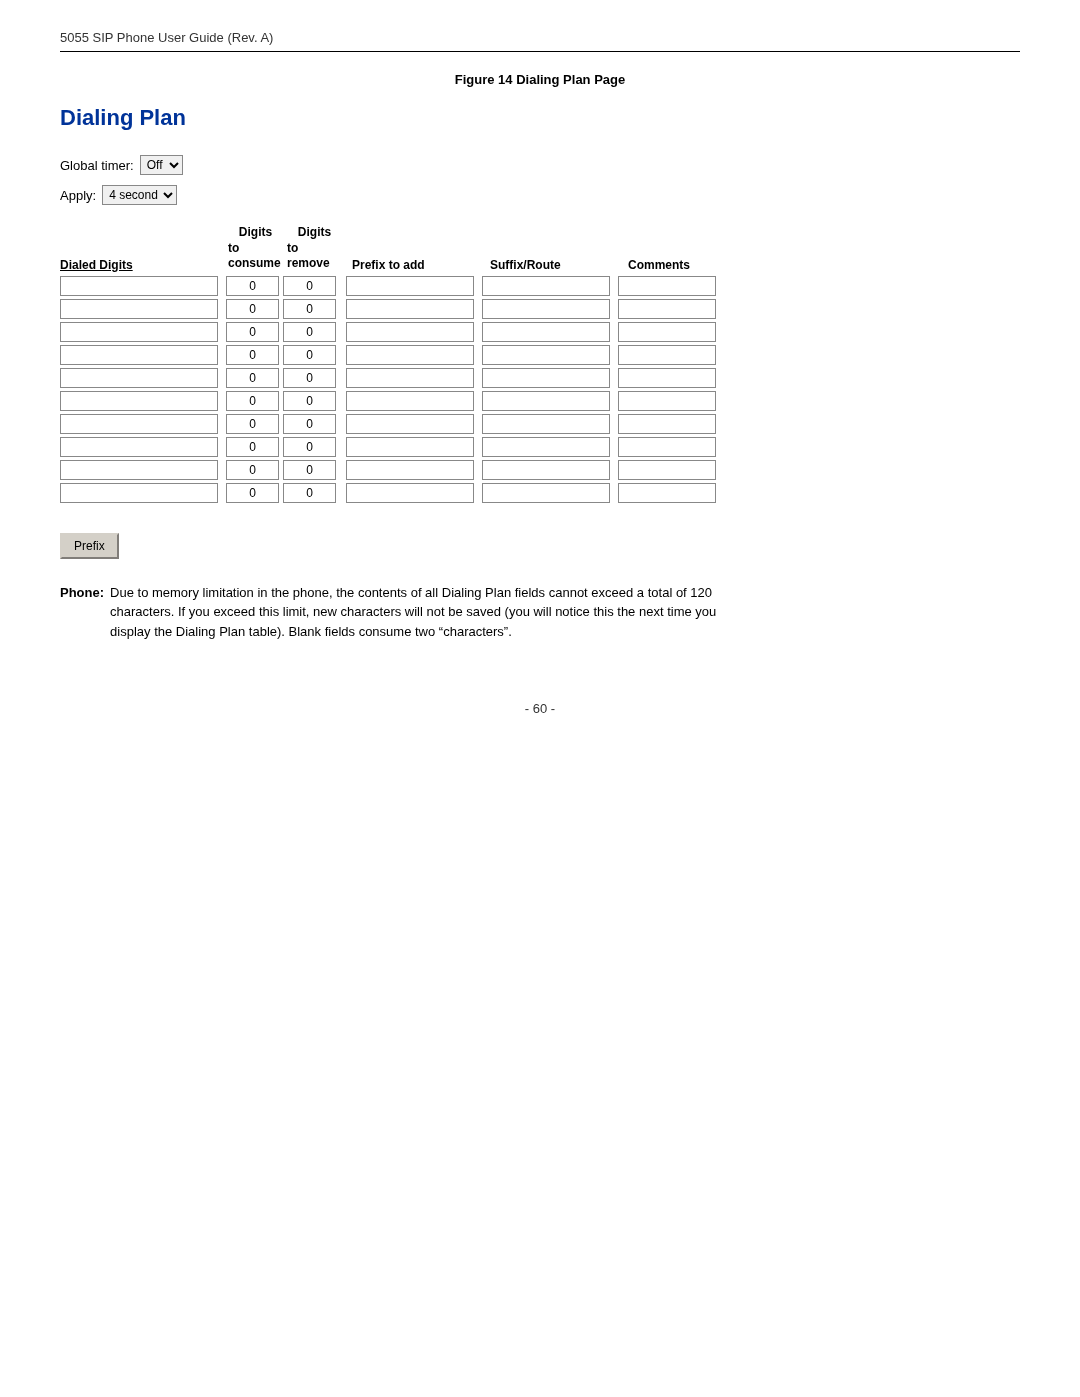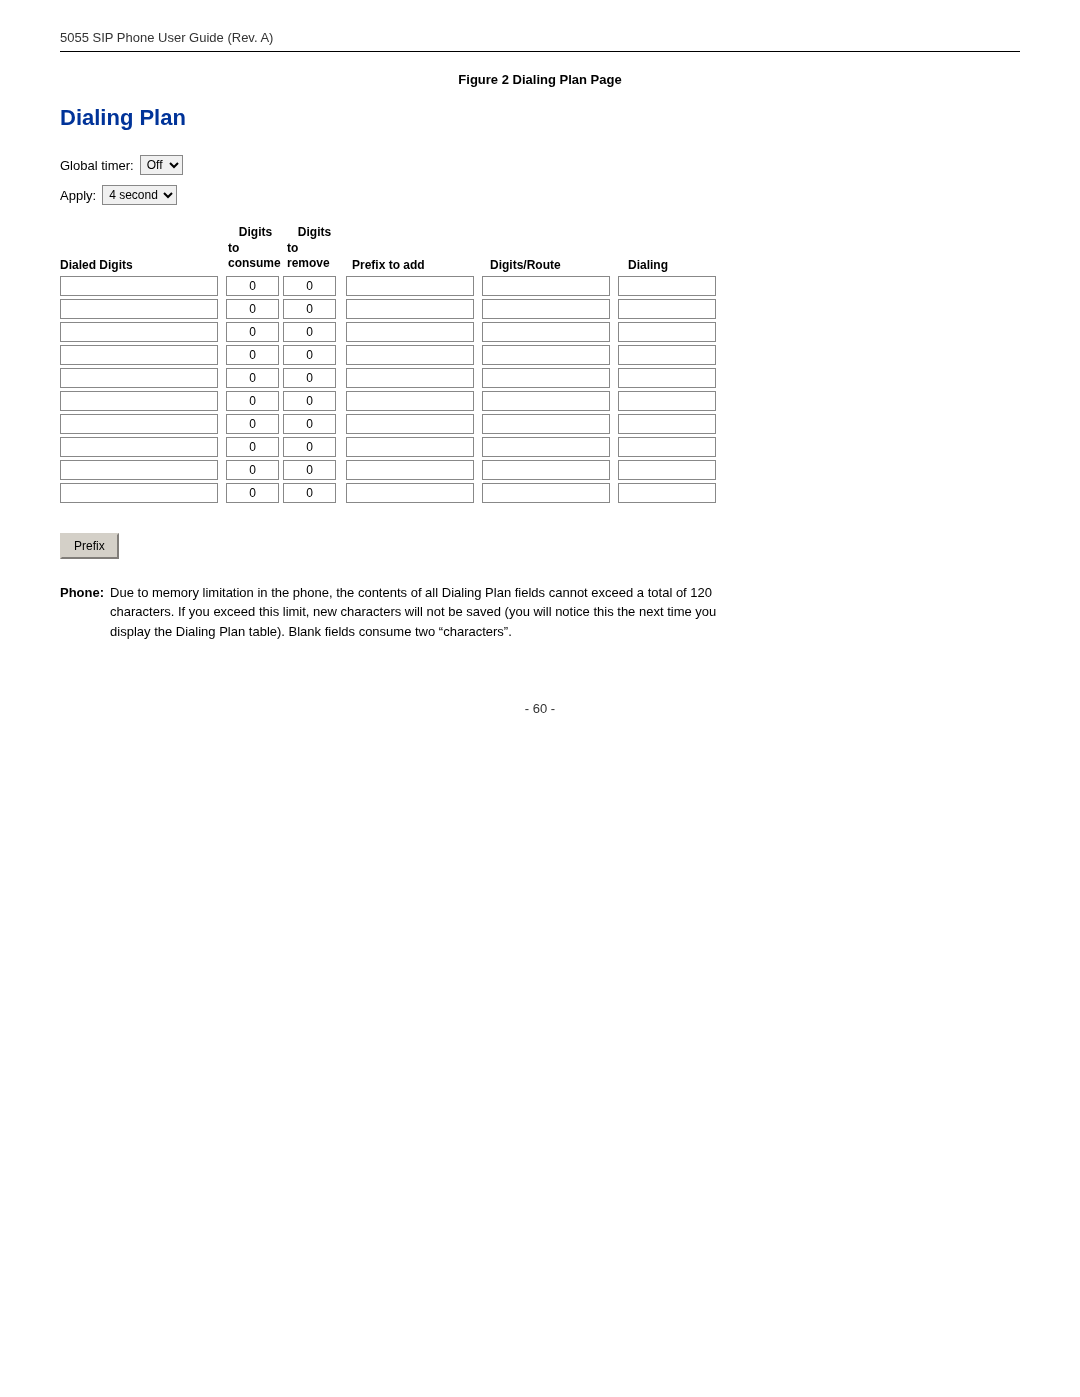--- a/index.html
+++ b/index.html
@@ -52,21 +52,21 @@
       margin-top: 20px;
       margin-bottom: 20px;
     }
     .col-headers {
       display: flex;
       align-items: flex-end;
       margin-bottom: 4px;
       font-size: 12px;
       font-weight: bold;
     }
-    .col-dialed { width: 160px; margin-right: 8px; }
+    .col-dialed { width: 160px; margin-right: 8px; text-decoration: underline; }
     .col-prefix { width: 130px; margin-right: 8px; }
     .col-suffix { width: 130px; margin-right: 8px; }
     .col-comments { width: 100px; }
 
     .col-follow-header, .col-remove-header {
       display: flex;
       flex-direction: column;
       align-items: center;
       width: 55px;
       font-size: 12px;
@@ -127,21 +127,21 @@
 
 
 
 
 <div class="page-header">
   <span>5055 SIP Phone User Guide (Rev. A)</span>
 </div>
 
 
 <div class="figure-caption">
-  <span>Figure 2   Dialing Plan Page</span>
+  <span>Figure 14   Dialing Plan Page</span>
 </div>
 
 
 <div class="page-title">Dialing Plan</div>
 
 
 <div class="field-row">
   <label>Global timer:</label>
   <select class="small-select">
     <option>Off</option>
@@ -167,22 +167,22 @@
     <div class="col-dialed">Dialed Digits</div>
     <div class="col-follow-header">
       <span>Digits</span>
       <span>to consume</span>
     </div>
     <div class="col-remove-header">
       <span>Digits</span>
       <span>to remove</span>
     </div>
     <div class="col-prefix">Prefix to add</div>
-    <div class="col-suffix">Digits/Route</div>
-    <div class="col-comments">Dialing</div>
+    <div class="col-suffix">Suffix/Route</div>
+    <div class="col-comments">Comments</div>
   </div>
 
   <div class="data-row">
     <input type="text" class="input-dialed" value="" style="">
     <input type="text" class="input-follow" value="0" style="">
     <input type="text" class="input-remove" value="0" style="">
     <input type="text" class="input-prefix" value="" style="">
     <input type="text" class="input-suffix" value="" style="">
     <input type="text" class="input-comments" value="" style="">
   </div>

